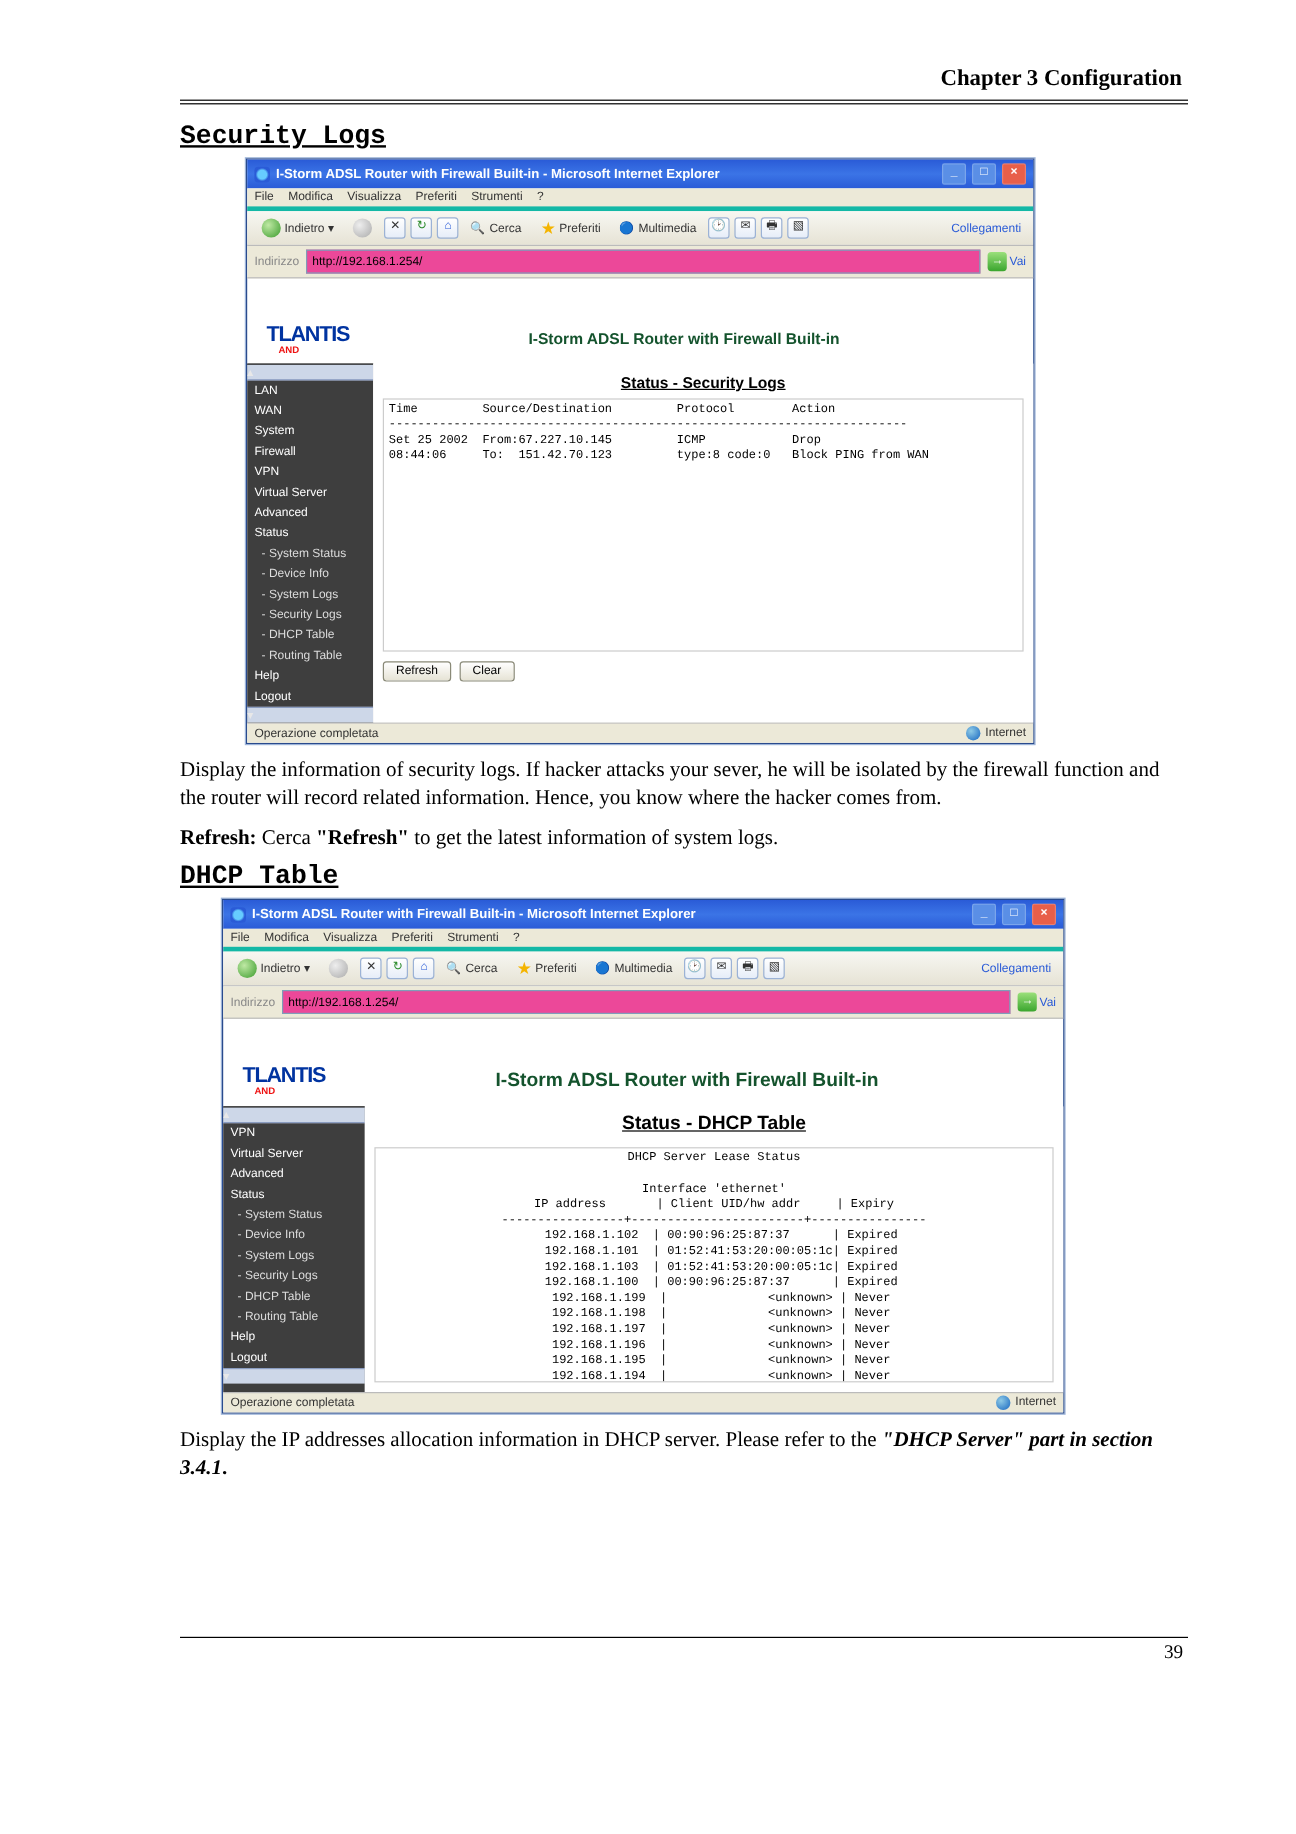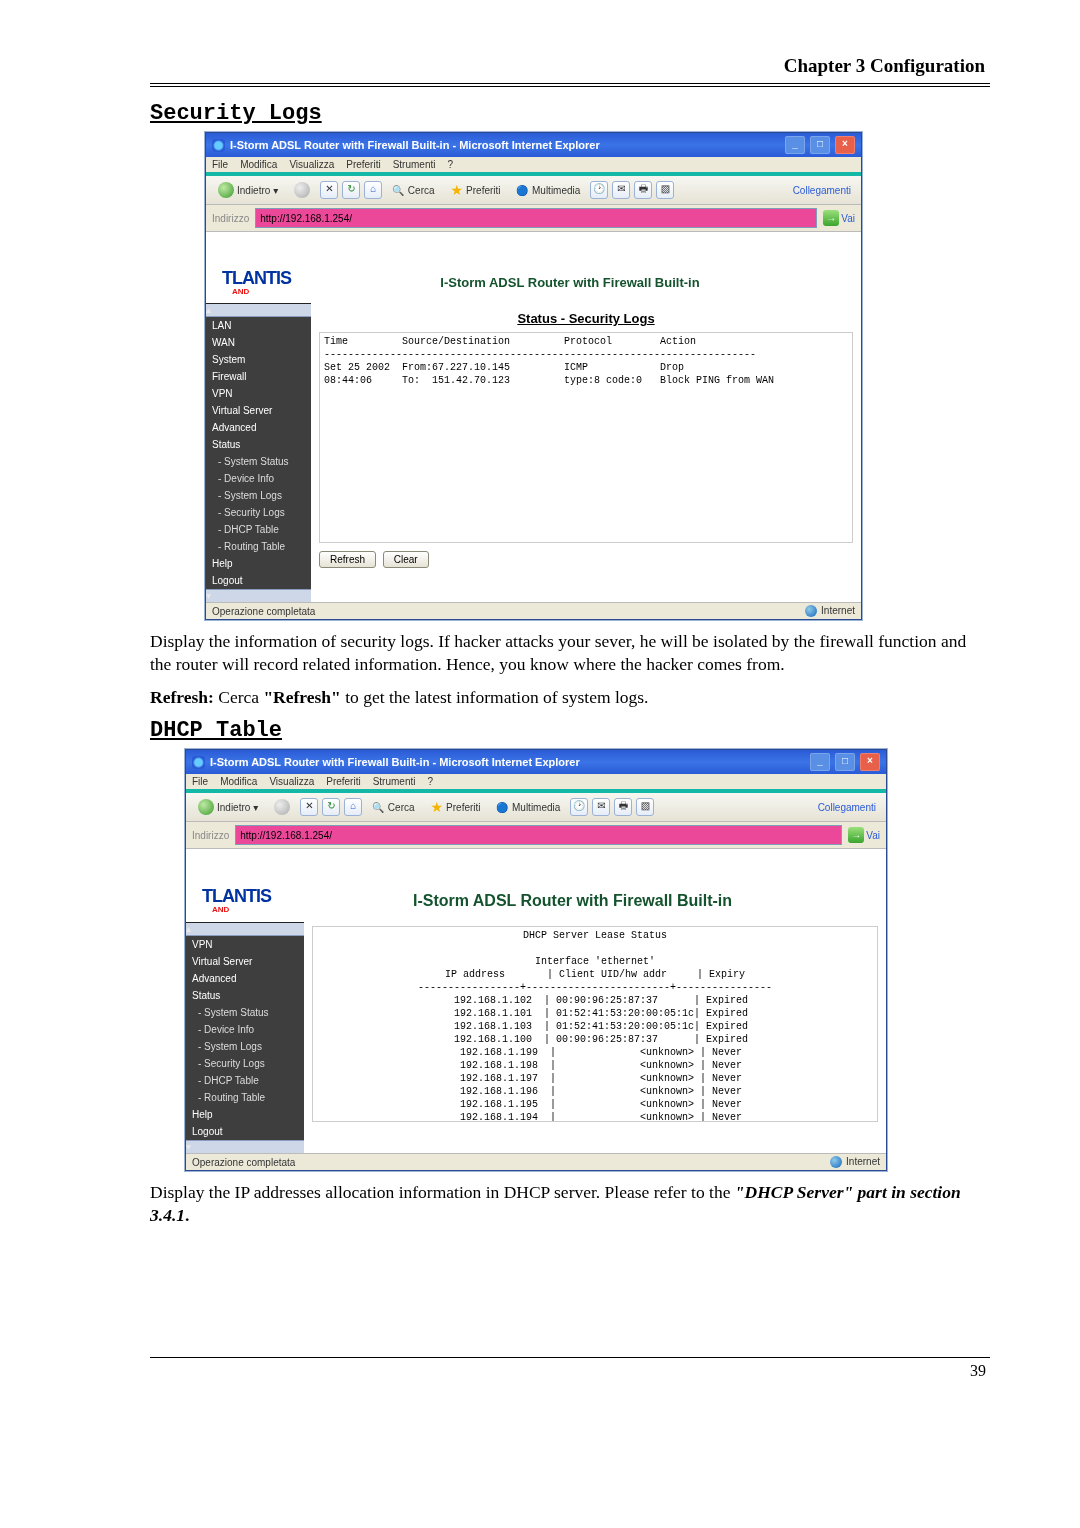--- a/index.html
+++ b/index.html
@@ -460,20 +460,21 @@
         <div class="item sub"> - Device Info</div>
         <div class="item sub"> - System Logs</div>
         <div class="item sub"> - Security Logs</div>
         <div class="item sub"> - DHCP Table</div>
         <div class="item sub"> - Routing Table</div>
         <div class="item head">Help</div>
         <div class="item head">Logout</div>
         <div class="scroll-cap bottom">▾</div>
       </div>
       <div class="main-panel">
+        <div class="status-title big">Status - DHCP Table</div>
         <div class="logbox-wrap">
           <div class="logbox dhcp">DHCP Server Lease Status
 
 Interface 'ethernet'
 IP address       | Client UID/hw addr     | Expiry
 -----------------+------------------------+----------------
   192.168.1.102  | 00:90:96:25:87:37      | Expired
   192.168.1.101  | 01:52:41:53:20:00:05:1c| Expired
   192.168.1.103  | 01:52:41:53:20:00:05:1c| Expired
   192.168.1.100  | 00:90:96:25:87:37      | Expired

